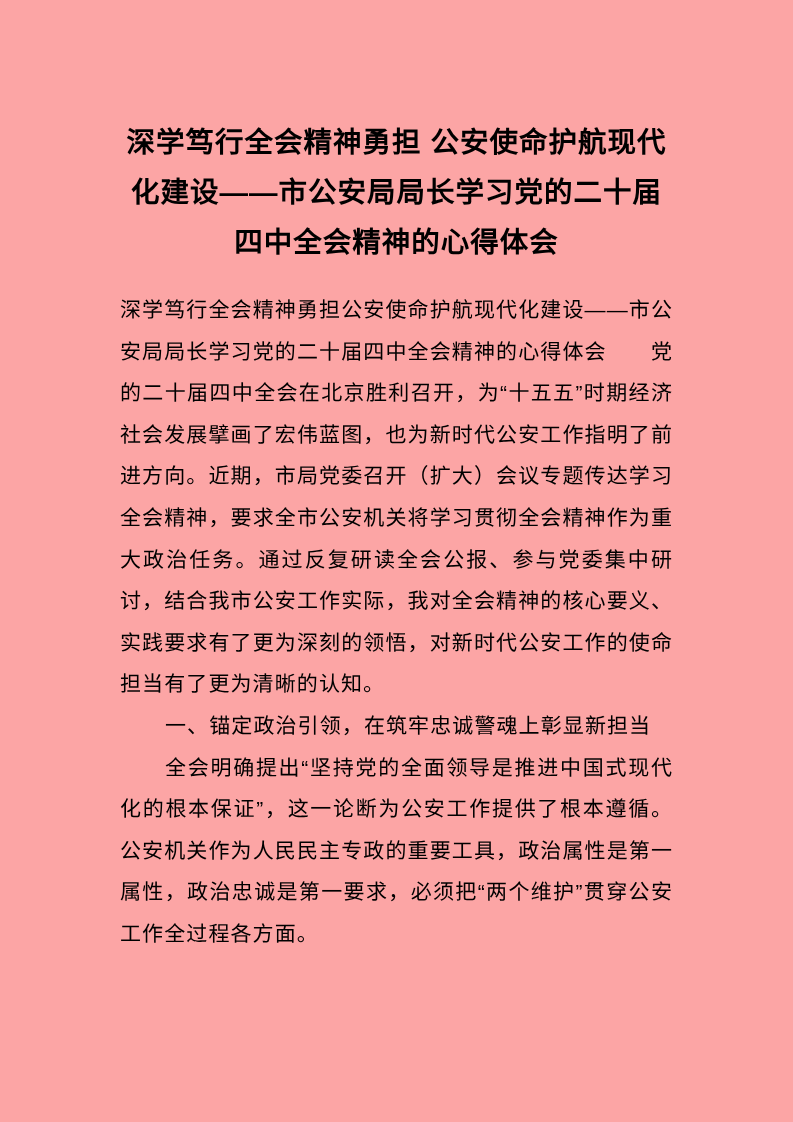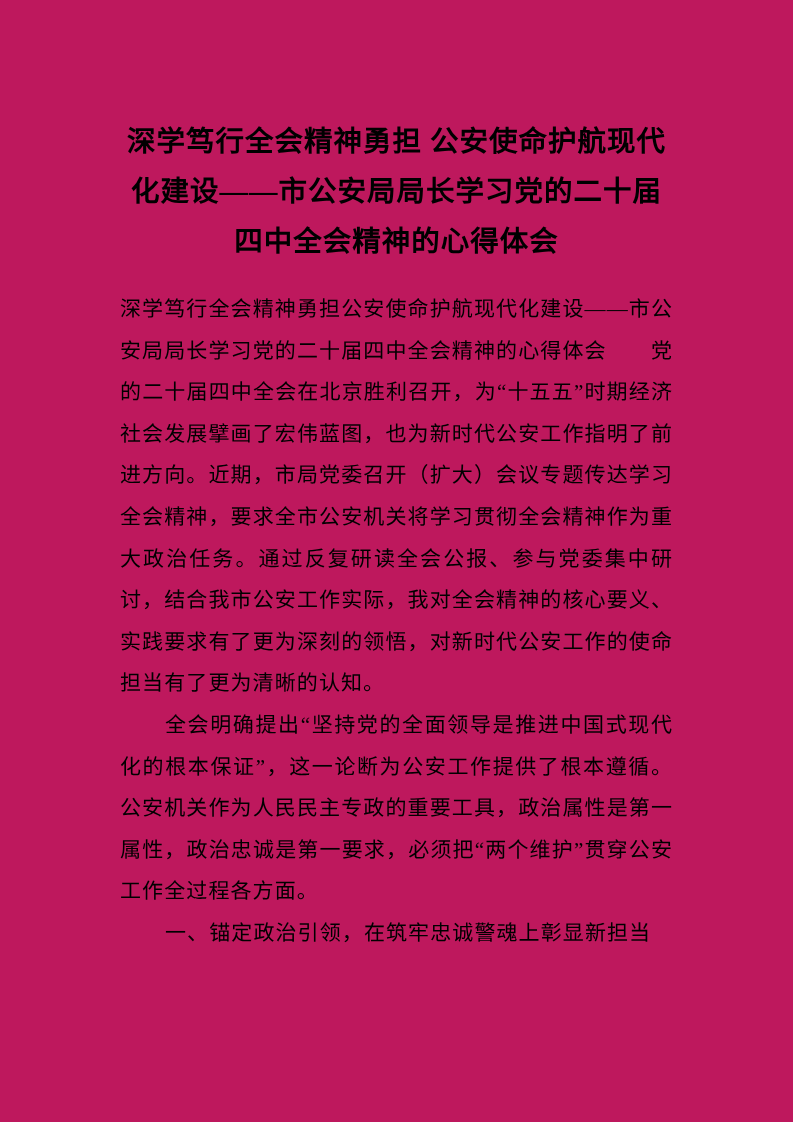--- a/index.html
+++ b/index.html
@@ -4,24 +4,24 @@
 <style>
   html, body {
     margin: 0;
     padding: 0;
     background: #ffffff;
   }
   .page {
     position: relative;
     width: 793px;
     height: 1122px;
-    background: #be185d;
+    background: #fca5a5;
     color: #000000;
     overflow: hidden;
-    font-family: Liberation Serif, serif;
+    font-family: Liberation Sans, sans-serif;
   }
   .doc-title {
     margin: 117px 0 0 120px;
     width: 553px;
     font-size: 28.5px;
     line-height: 50px;
     font-weight: bold;
     text-align: center;
     letter-spacing: 1px;
     word-break: break-all;
@@ -45,16 +45,16 @@
   }
 </style>
 </head>
 <body>
 
 <div class="page">
   <h1 class="doc-title">深学笃行全会精神勇担 公安使命护航现代化建设——市公安局局长学习党的二十届四中全会精神的心得体会</h1>
 
   <div class="doc-body">
     <p>深学笃行全会精神勇担公安使命护航现代化建设——市公安局局长学习党的二十届四中全会精神的心得体会　　党的二十届四中全会在北京胜利召开，为“十五五”时期经济社会发展擘画了宏伟蓝图，也为新时代公安工作指明了前进方向。近期，市局党委召开（扩大）会议专题传达学习全会精神，要求全市公安机关将学习贯彻全会精神作为重大政治任务。通过反复研读全会公报、参与党委集中研讨，结合我市公安工作实际，我对全会精神的核心要义、实践要求有了更为深刻的领悟，对新时代公安工作的使命担当有了更为清晰的认知。</p>
+    <p class="indent">一、锚定政治引领，在筑牢忠诚警魂上彰显新担当</p>
     <p class="indent">全会明确提出“坚持党的全面领导是推进中国式现代化的根本保证”，这一论断为公安工作提供了根本遵循。公安机关作为人民民主专政的重要工具，政治属性是第一属性，政治忠诚是第一要求，必须把“两个维护”贯穿公安工作全过程各方面。</p>
-    <p class="indent">一、锚定政治引领，在筑牢忠诚警魂上彰显新担当</p>
   </div>
 </div>
 
 </body></html>

